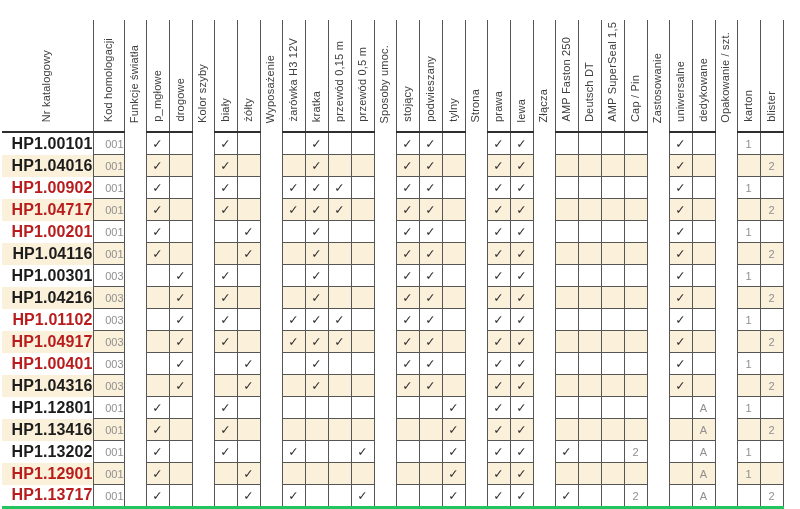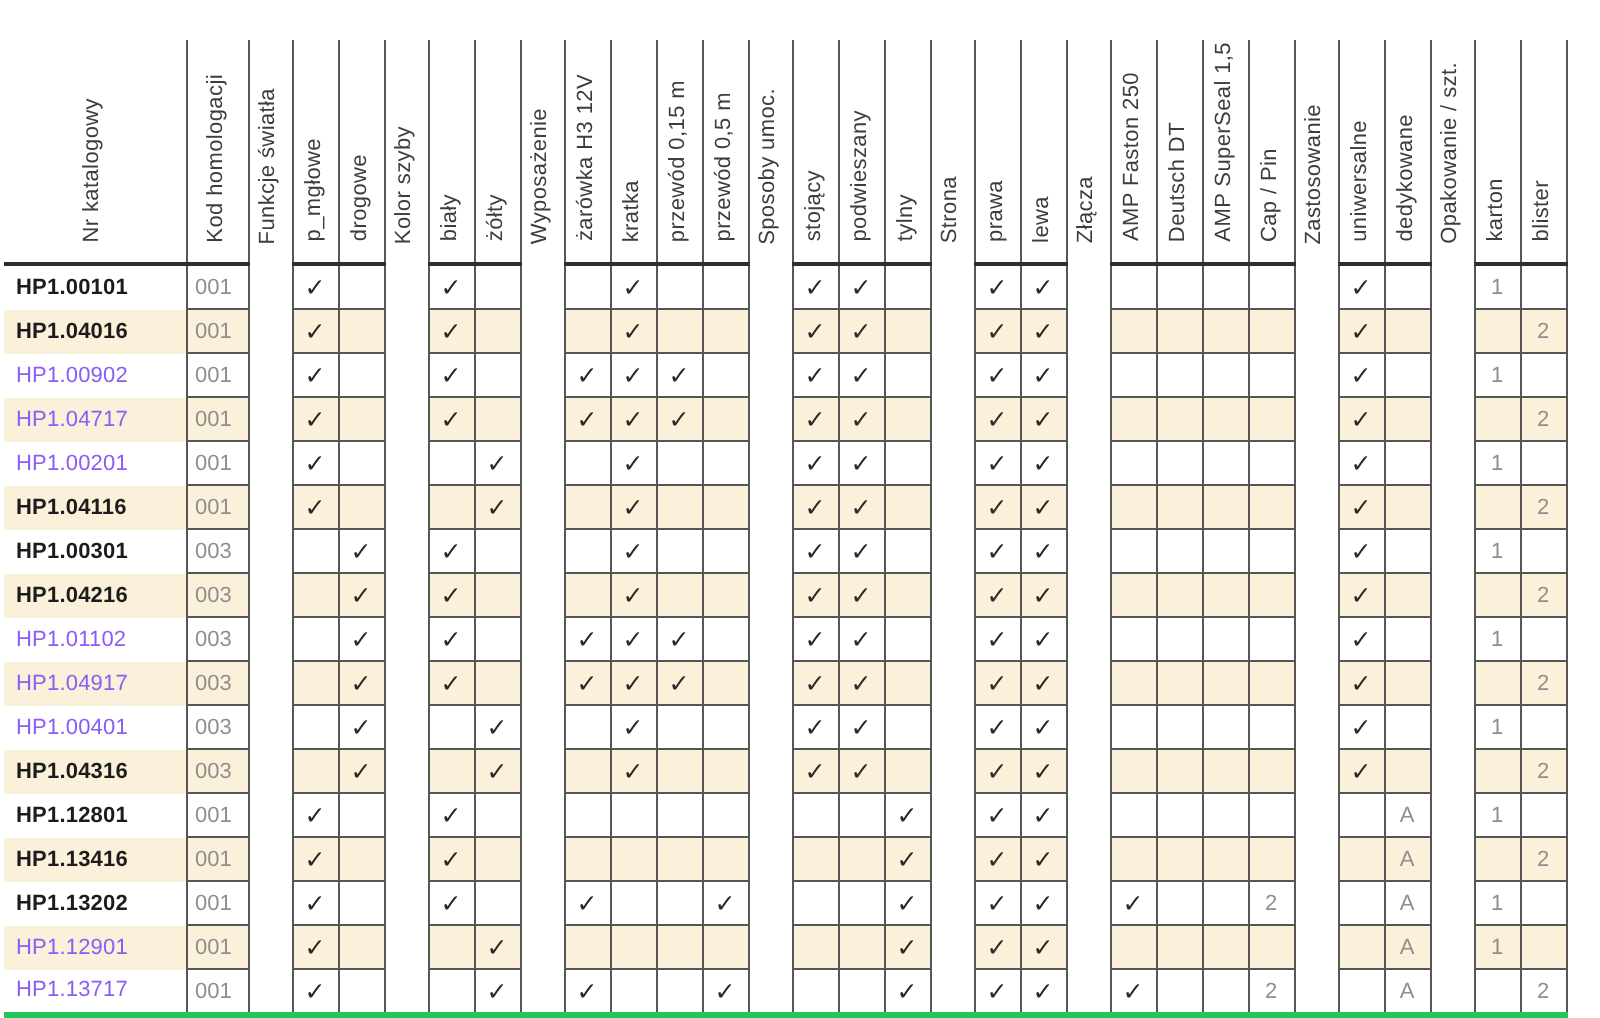--- a/index.html
+++ b/index.html
@@ -48,30 +48,30 @@
   }
 
   td {
     height: 21px;
     padding: 0;
     text-align: center;
     overflow: hidden;
     white-space: nowrap;
   }
   td.td-data { border: 1px solid #565656; background: #ffffff; }
-  td.td-kod  { text-align: left; padding-left: 4px; }
+  td.td-kod  { text-align: right; padding-left: 4px; }
   td.td-name {
     border: none; background: #ffffff;
-    text-align: left; padding-left: 6px;
-    font-size: 11px; letter-spacing: 0.1px;
+    text-align: right; padding-left: 6px;
+    font-size: 16px; letter-spacing: 0.1px;
   }
   td.td-spacer { border: none; background: #ffffff; }
 
   .bold  { font-weight: bold; color: #1c1c1c; }
-  .muted { font-weight: normal; color: #8b5cf6; }
+  .muted { font-weight: bold; color: #b91c1c; }
   td.check { color: #2b2b2b; font-size: 12.5px; }
   td.val   { color: #8f8f8f; font-size: 11px; }
 
   tr.shaded td.td-data, tr.shaded td.td-name { background: #fbf0d9; }
   tbody tr:last-child td { border-bottom: 6px solid #22c55e; }
 </style>
 </head>
 <body>
 
 <div class="wrap">

